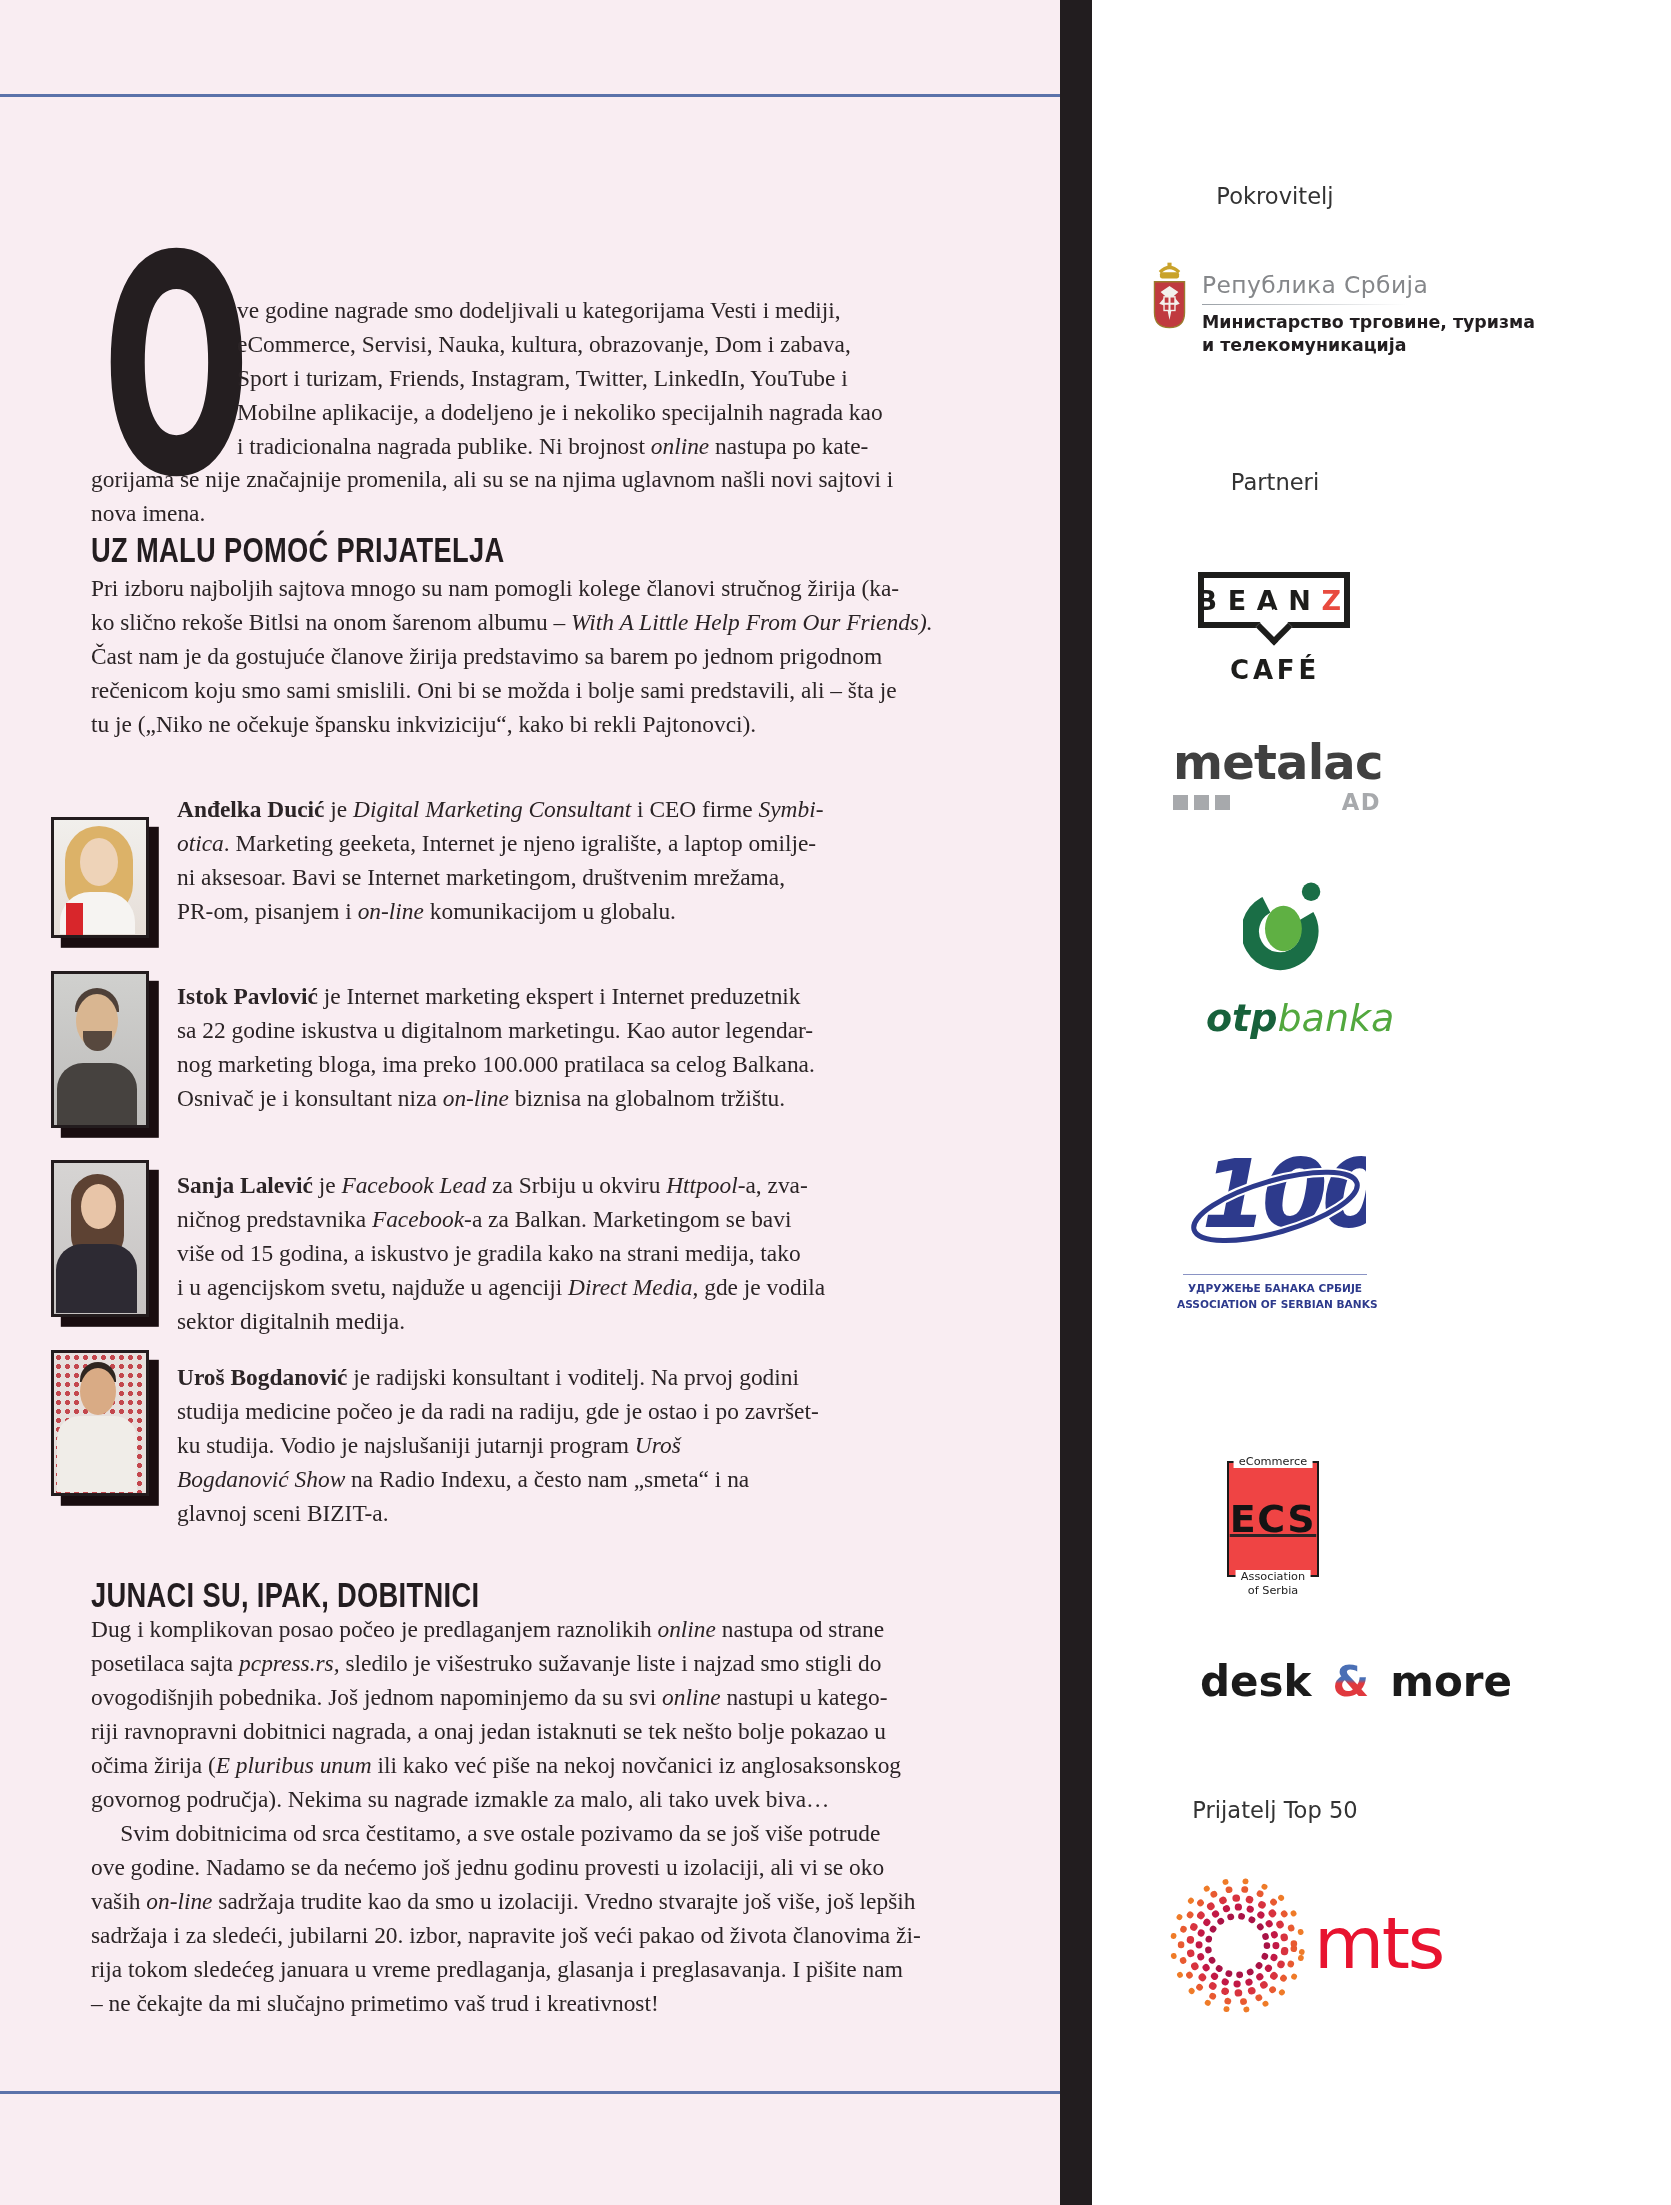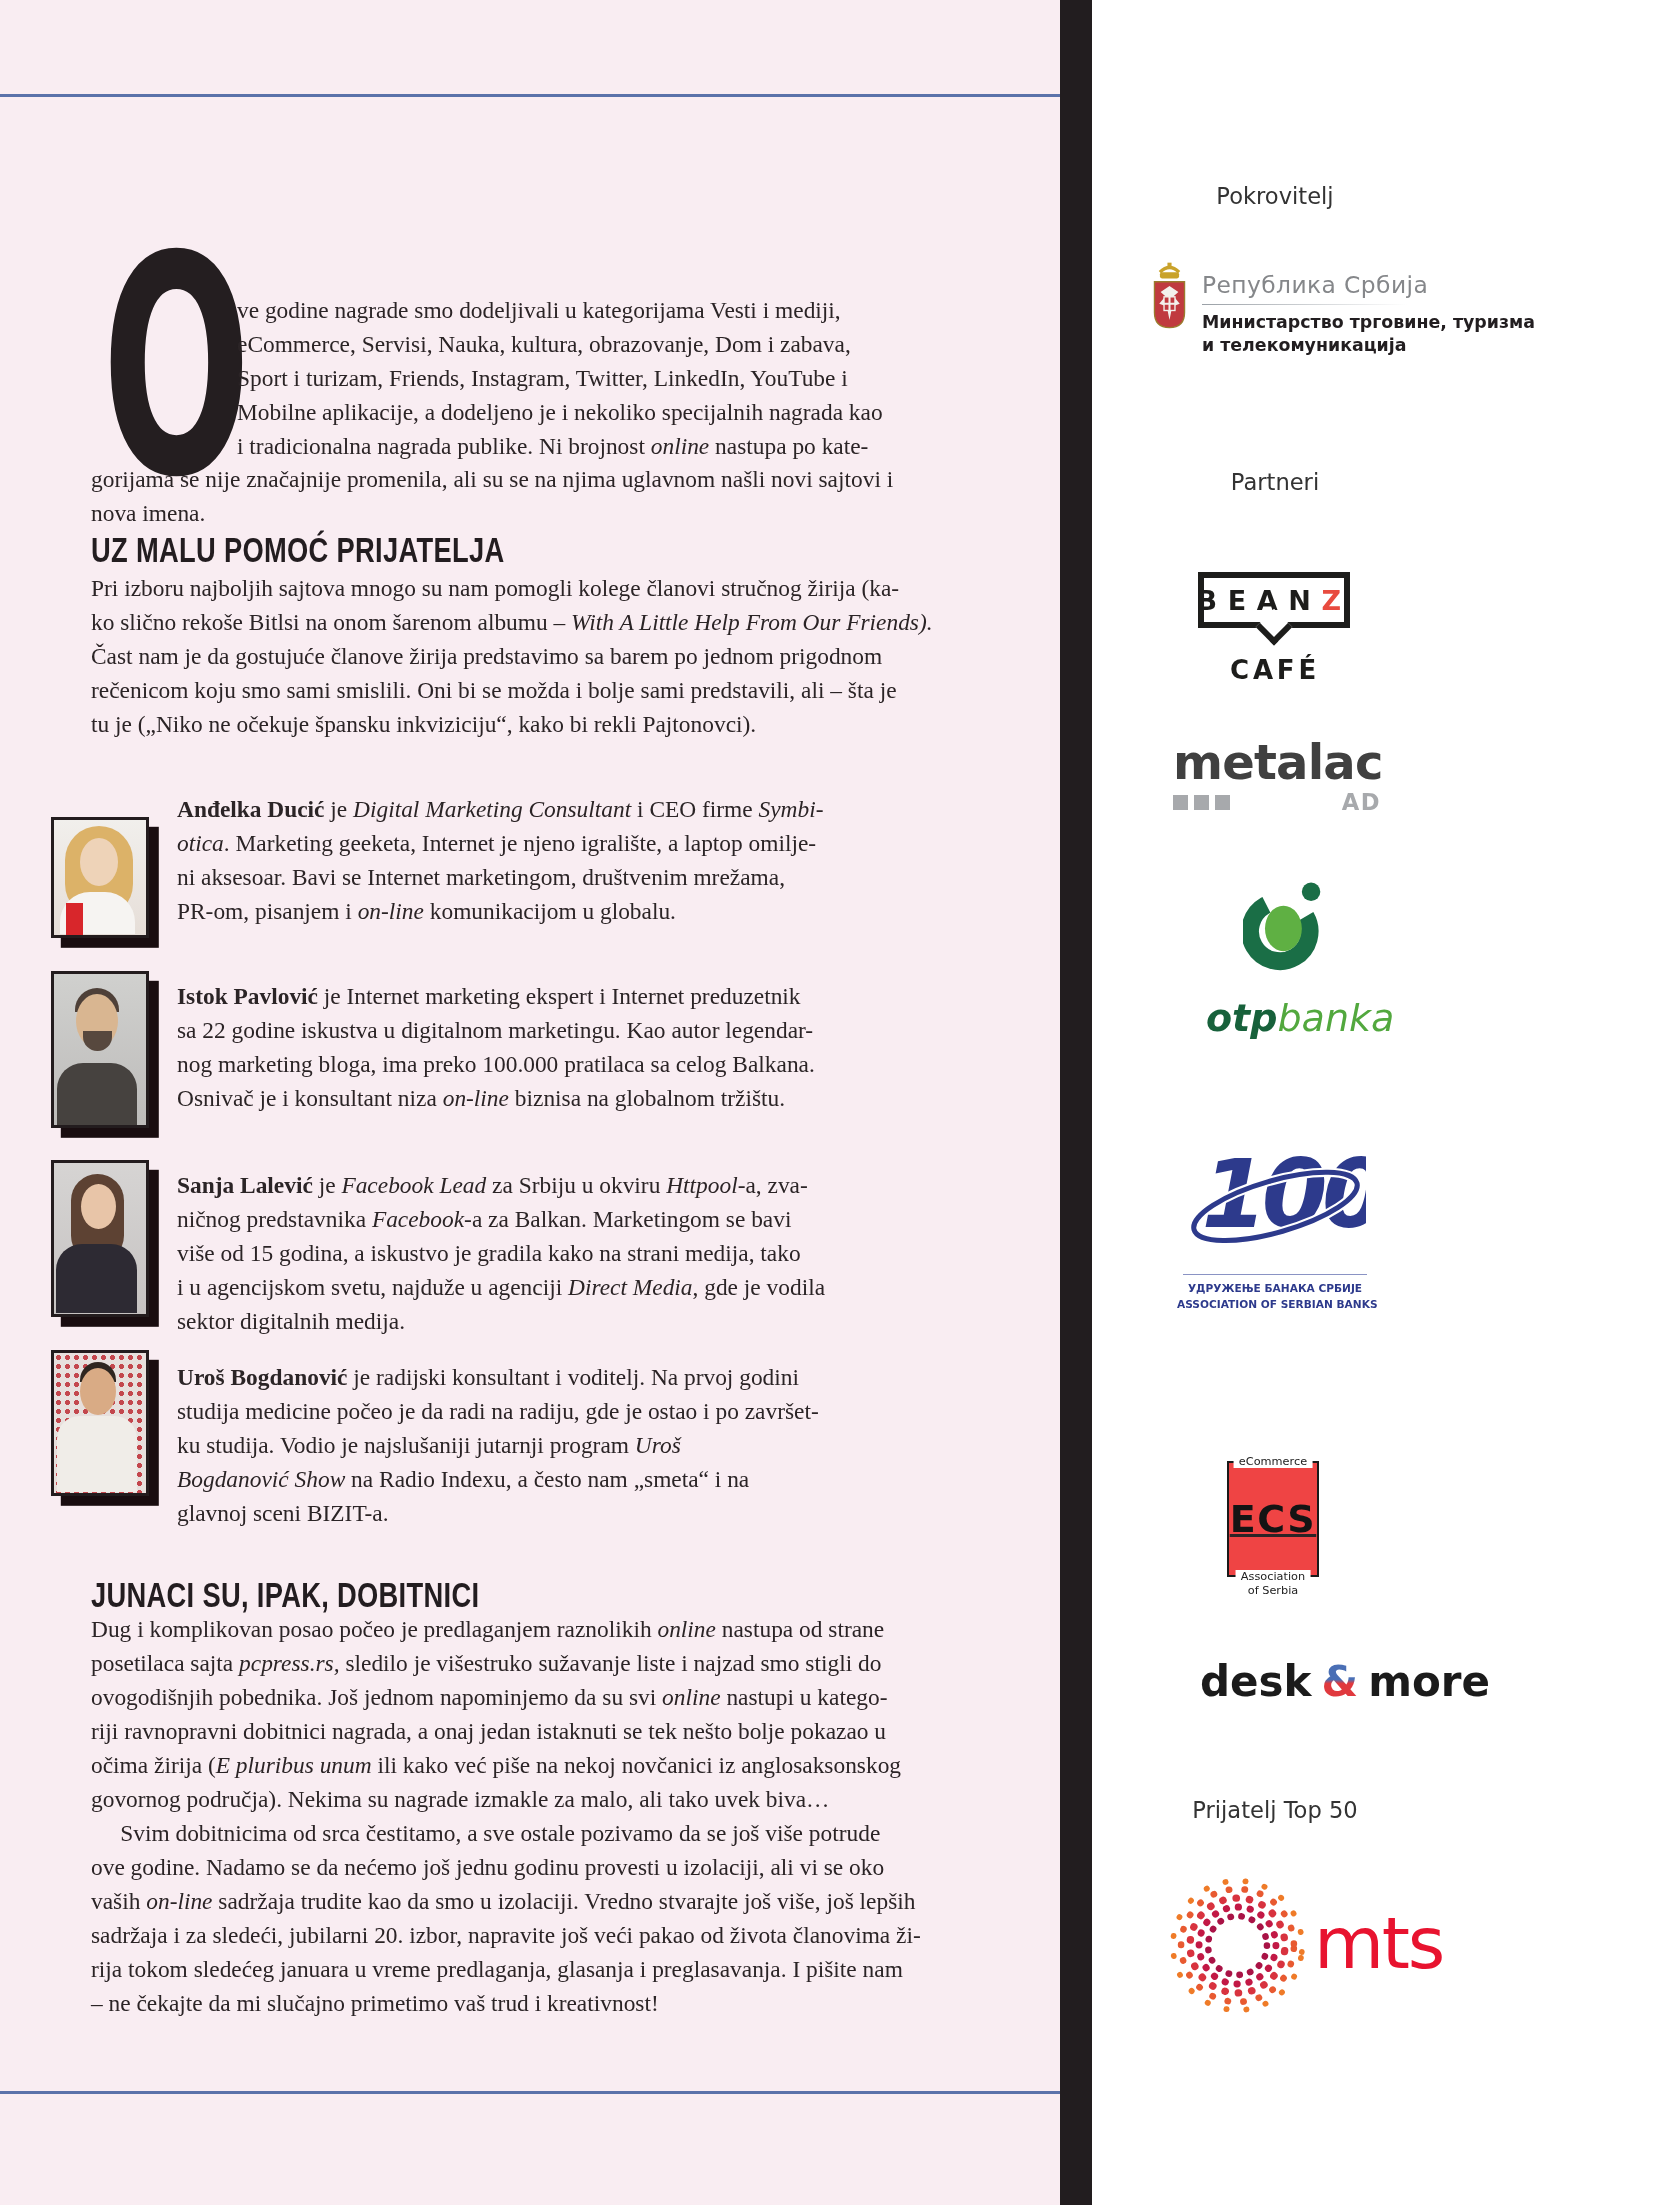--- a/index.html
+++ b/index.html
@@ -83,21 +83,21 @@
   .banks-cyr,.banks-eng{font-weight:bold;font-size:10.6px;line-height:16px;white-space:nowrap;}
   .ecs{position:absolute;left:1227px;top:1461px;width:88px;height:112px;border:2.3px solid #1a1a1a;background:#ef4444;text-decoration:underline;}
   .ecs-top,.ecs-bottom{position:absolute;left:50%;transform:translateX(-50%);background:#ffffff;
         padding:0 5.3px;font-family:"DejaVu Sans",sans-serif;font-size:11.3px;color:#222;white-space:nowrap;}
   .ecs-top{top:-8.3px;}
   .ecs-bottom{bottom:-8.3px;}
   .ecs-mid{width:100%;text-align:center;line-height:112px;font-family:"DejaVu Sans",sans-serif;
            font-weight:bold;font-size:38px;letter-spacing:1.5px;color:#141414;}
   .ecs-below{position:absolute;left:1227px;top:1584px;width:92px;text-align:center;
              font-family:"DejaVu Sans",sans-serif;font-size:11.3px;color:#222;}
-  .deskmore{position:absolute;left:1200px;top:1657px;display:flex;align-items:baseline;gap:10px;
+  .deskmore{position:absolute;left:1200px;top:1657px;display:flex;align-items:baseline;gap:21px;
             font-family:"DejaVu Sans",sans-serif;font-weight:700;font-size:42px;color:#1b1b1b;}
   .amp{background:linear-gradient(180deg,#4a6fb5 0%,#4a6fb5 46%,#e0393e 54%,#e0393e 100%);
        -webkit-background-clip:text;background-clip:text;color:transparent;}
   .mts{position:absolute;left:1168px;top:1876px;}
   .mts-word{position:absolute;left:1314px;top:1901px;font-family:"DejaVu Sans",sans-serif;
             font-size:72px;letter-spacing:-2.3px;color:#e8132f;}
 </style>
 </head>
 <body>
 

